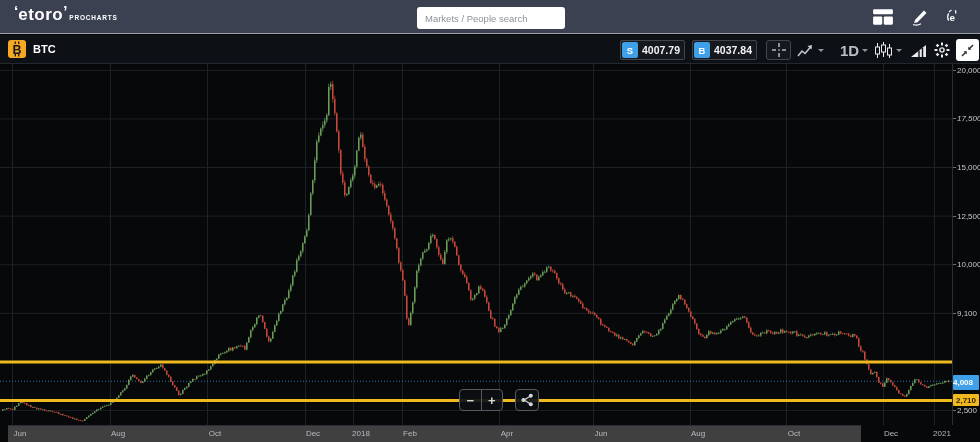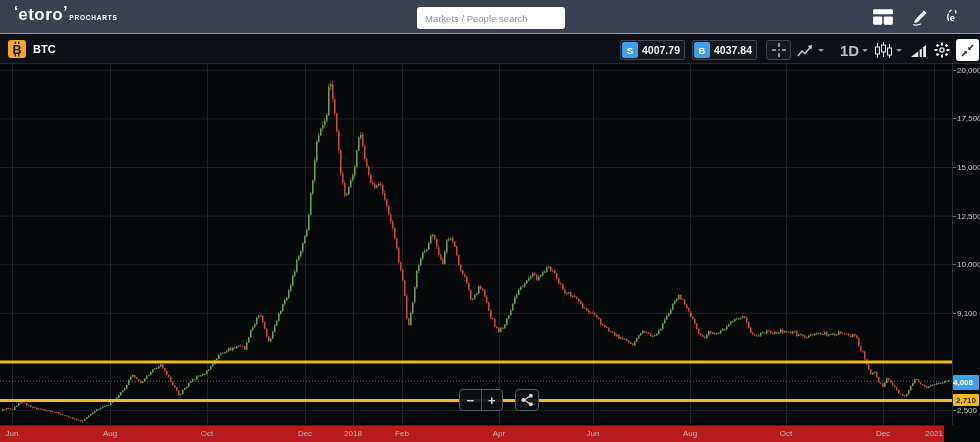--- a/index.html
+++ b/index.html
@@ -46,22 +46,22 @@
   
   #chart{position:absolute;left:0;top:64px;width:952px;height:361px;cursor:crosshair;}
   #price-axis{position:absolute;left:952px;top:64px;width:28px;height:361px;
               border-left:1px solid #2b2f35;background:#06080a;cursor:ns-resize;}
   .ytick{position:absolute;left:4px;color:#c4c9cf;font-size:8px;white-space:nowrap;}
   .ytick:before{content:"";position:absolute;left:-4px;top:4px;width:3px;height:1px;background:#6a6f76;}
   #cur-lbl{position:absolute;left:0px;right:1px;background:#3f9fe8;color:#fff;
            font-size:8px;font-weight:bold;text-align:left;padding:3px 0;border-radius:1px;}
   #sup-lbl{position:absolute;left:0px;right:1px;background:#f0b91d;color:#3a2300;
            font-size:8px;font-weight:bold;text-align:center;padding:1.5px 0;border-radius:1px;}
-  #time-axis{position:absolute;left:0;top:425px;width:944px;height:17px;
-             border-top:1px solid #2b2f35;background:#b91c1c;cursor:ew-resize;}
+  #time-axis{position:absolute;left:8px;top:425px;width:853px;height:17px;
+             border-top:1px solid #2b2f35;background:#404040;cursor:ew-resize;}
   .xtick{position:absolute;top:3px;transform:translateX(-50%);color:#b6bbc1;font-size:8px;}
 
   
   #zoomctl{position:absolute;left:459px;top:389px;width:44px;height:22px;
            border:1px solid #565b62;border-radius:4px;background:rgba(13,16,20,.92);
            display:flex;}
   #zoomctl .zbtn{flex:1;display:flex;align-items:center;justify-content:center;
                  color:#d4d8dc;font-size:13px;font-weight:bold;cursor:pointer;}
   #zoomctl .zbtn:first-child{border-right:1px solid #565b62;}
   #sharebtn{position:absolute;left:515px;top:389px;width:24px;height:22px;

